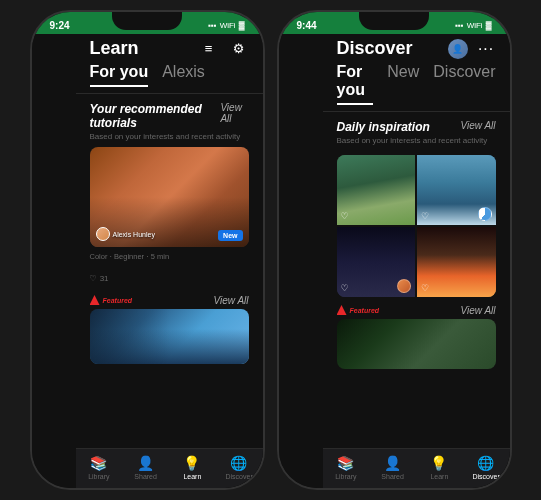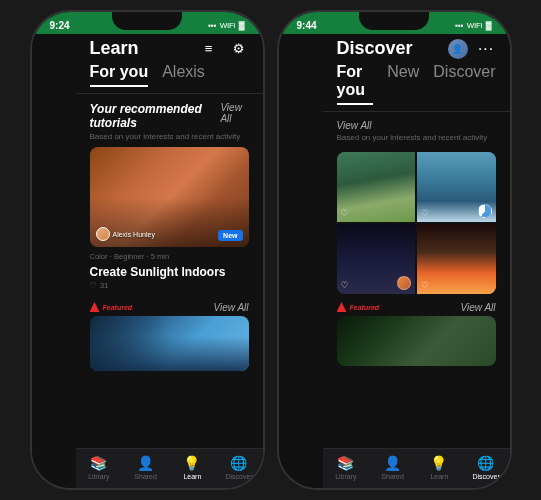--- a/index.html
+++ b/index.html
@@ -202,21 +202,21 @@
       text-shadow: 0 1px 2px rgba(0,0,0,0.8);
     }
 
     .tutorial-meta {
       padding: 5px 0 2px;
     }
 
     .meta-line {
       font-size: 7.5px;
       color: #666;
-      margin-bottom: 4px;
+      margin-bottom: 13px;
     }
 
     .tutorial-name {
       font-size: 12px;
       font-weight: 600;
       color: #fff;
       margin-bottom: 2px;
     }
 
     .likes {
@@ -502,21 +502,20 @@
         <div class="learn-hero-img">
           <div class="avatar-chip">
             <div class="avatar-circle"></div>
             <span class="avatar-name">Alexis Hunley</span>
           </div>
           <div class="new-badge">New</div>
         </div>
 
         <div class="tutorial-meta">
           <div class="meta-line">Color · Beginner · 5 min</div>
-          <div class="tutorial-name">Create Sunlight Indoors</div>
           <div class="likes">
             <span>♡</span>
             <span>31</span>
           </div>
         </div>
       </div>
 
       <div class="featured-section">
         <div class="section-header">
           <div class="adobe-badge">
@@ -574,20 +573,21 @@
 
     <div class="tabs-row">
       <span class="tab active">For you</span>
       <span class="tab">New</span>
       <span class="tab">Discover</span>
     </div>
 
     <div class="content-area">
       <div class="section">
         <div class="section-header">
+          <span class="section-title">Daily inspiration</span>
           <span class="view-all">View All</span>
         </div>
         <div class="section-sub">Based on your interests and recent activity</div>
       </div>
 
       <div class="discover-grid">
 
         <div class="grid-item grid-item-1">
           <span class="heart-icon">♡</span>
         </div>

